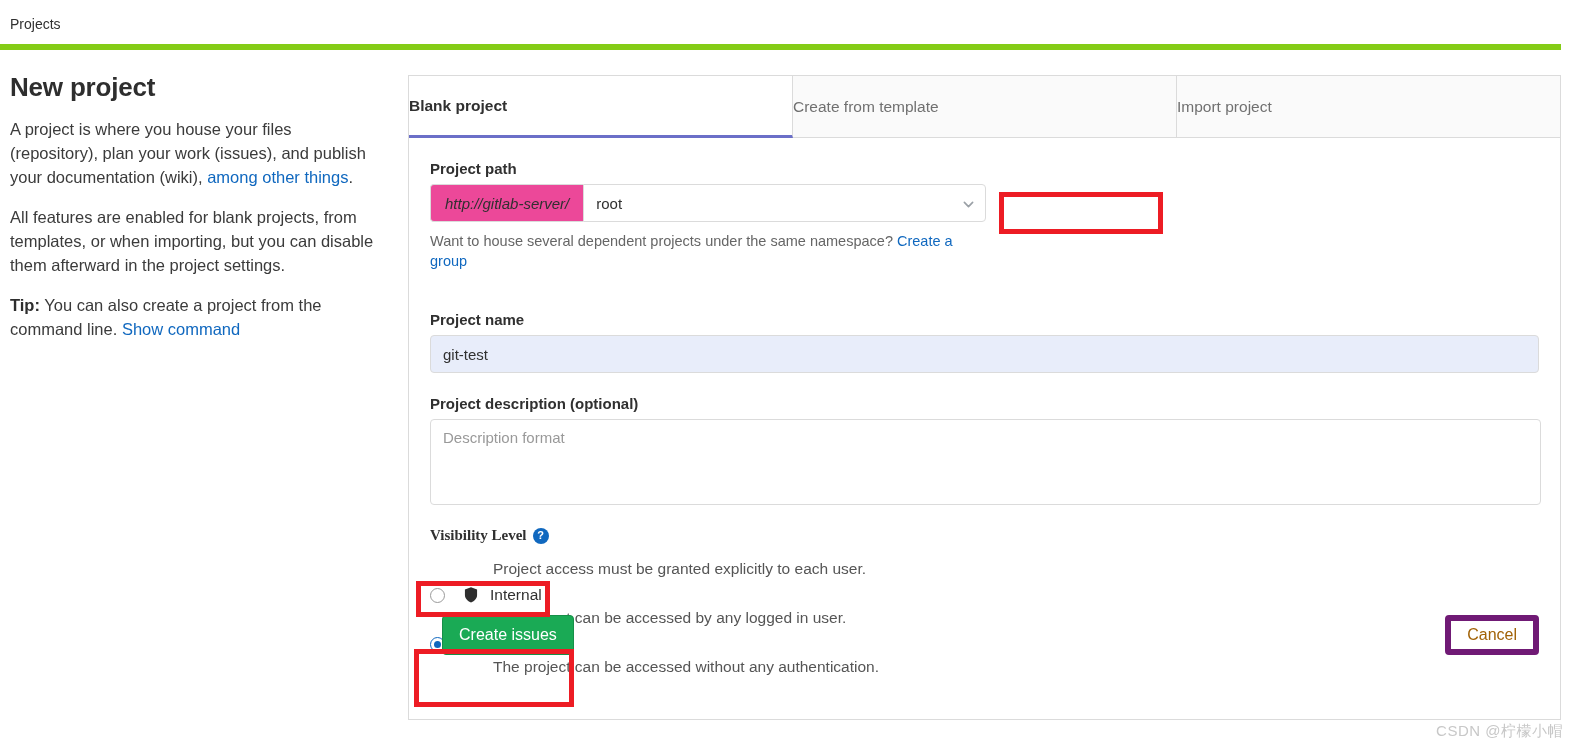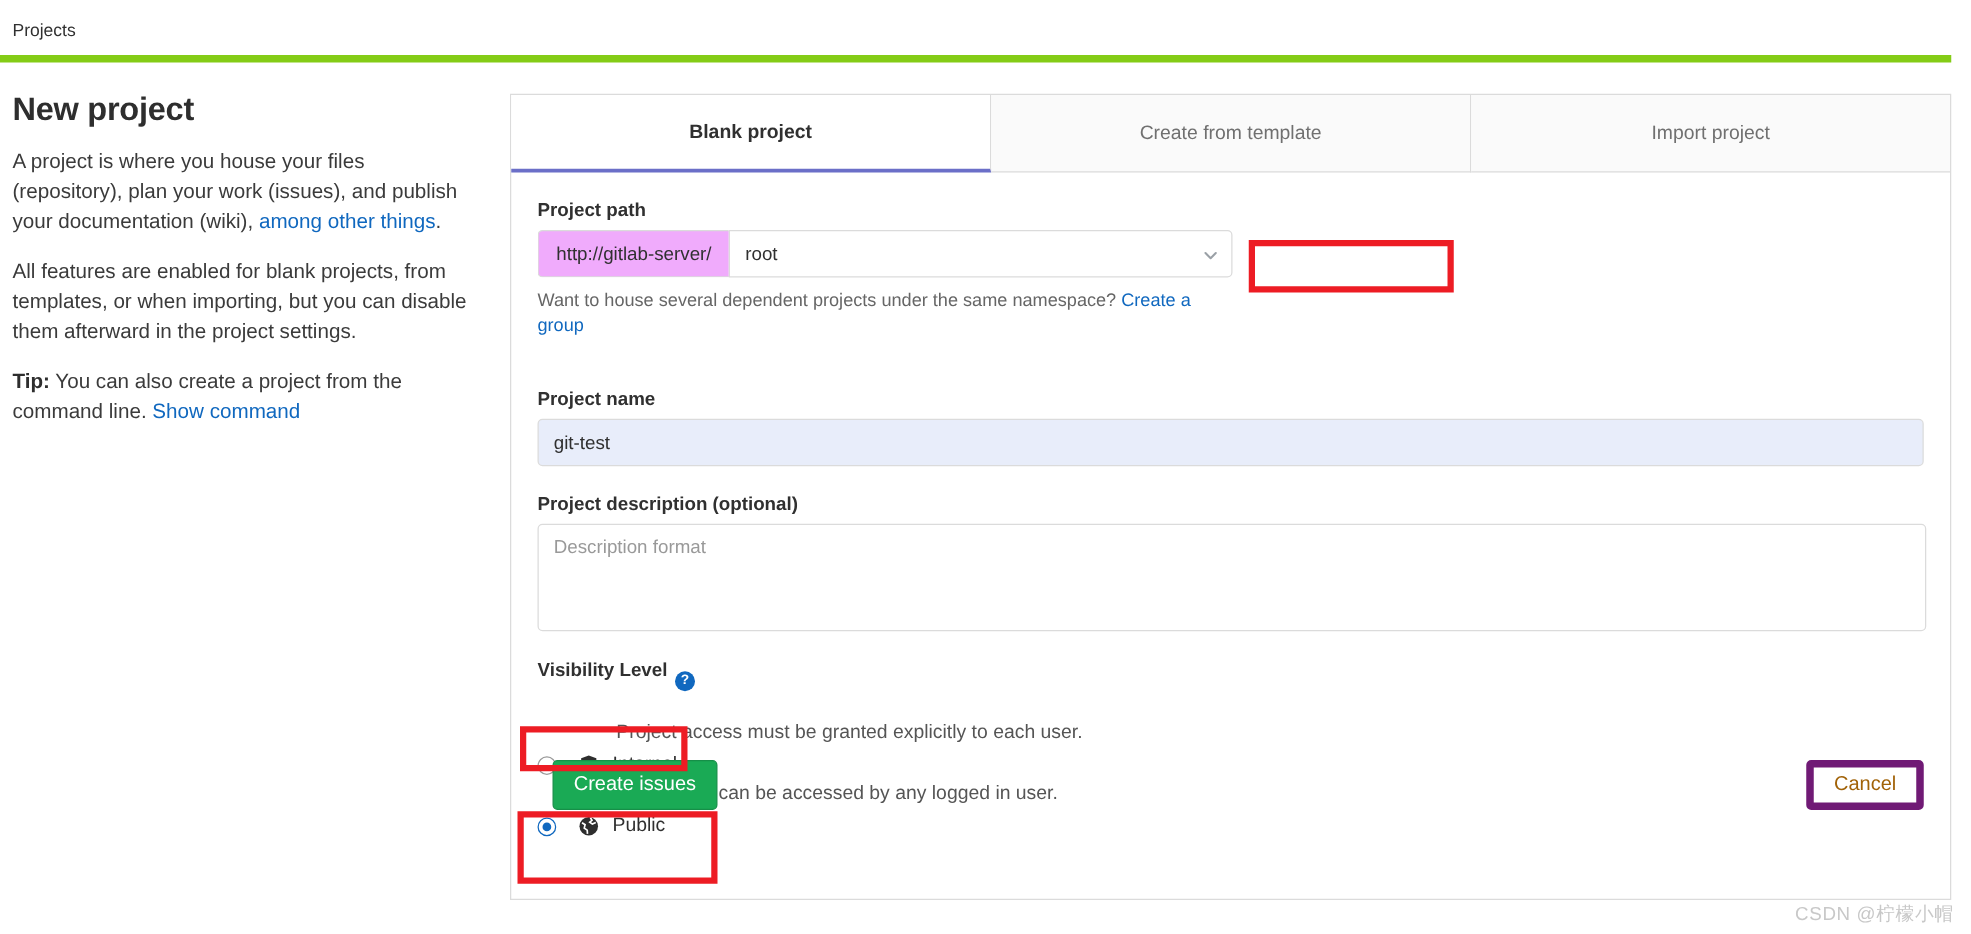--- a/index.html
+++ b/index.html
@@ -38,21 +38,21 @@
 
   
   .card {
     position: absolute; left: 408px; top: 75px;
     width: 1153px; height: 645px;
     background: #fff;
     border: 1px solid #dbdbdb;
   }
   .tabs { display: flex; height: 62px; }
   .tab {
-    flex: 1 1 0; display: flex; align-items: center; justify-content: center;
+    flex: 1 1 0; display: flex; align-items: center; 
     font-size: 15.5px; background: #fafafa; color: #707070;
     border-right: 1px solid #dbdbdb; border-bottom: 1px solid #dbdbdb;
     cursor: pointer;
   }
   .tab:last-child { border-right: none; }
   .tab.active {
     background: #fff; color: #303030; font-weight: bold;
     border-bottom: 3px solid #6b6fc8;
   }
 
@@ -62,22 +62,22 @@
     font-size: 15px; font-weight: bold; color: #303030;
     display: block; margin-bottom: 7px;
   }
   .row-two { display: flex; gap: 40px; flex-direction: column; }
   .col-path { width: 556px; }
   .col-name { flex: 1 1 auto; }
 
   .input-group { display: flex; height: 38px; }
   .input-prefix {
     display: flex; align-items: center; padding: 0 14px;
-    background: #f0abfc; border: 1px solid #dbdbdb; border-right: none;
-    border-radius: 4px 0 0 4px; font-size: 15px; color: #303030; white-space: nowrap;
+    background: #ec4899; border: 1px solid #dbdbdb; border-right: none;
+    border-radius: 4px 0 0 4px; font-size: 15px; color: #303030; white-space: nowrap; font-style: italic;
   }
   .select-wrap { position: relative; flex: 1 1 auto; }
   .select-box {
     width: 100%; height: 38px; display: flex; align-items: center;
     padding: 0 30px 0 12px; background: #fff;
     border: 1px solid #dbdbdb; border-radius: 0 4px 4px 0;
     font-size: 15px; color: #303030; cursor: pointer;
   }
   .chev {
     position: absolute; right: 12px; top: 50%; margin-top: -4px;
@@ -98,21 +98,21 @@
   .desc-block { margin-top: 22px; }
   .desc-area {
     width: 1111px; height: 86px; resize: none;
     border: 1px solid #dbdbdb; border-radius: 4px;
     padding: 9px 12px; font-size: 15px; color: #ef4444;
     font-family: "Liberation Sans", sans-serif; background: #fff;
   }
   .desc-area::placeholder { color: #999; }
 
   .vis-header { margin-top: 18px; display: flex; align-items: center; gap: 6px; }
-  .vis-header .field-label { margin-bottom: 16px; }
+  .vis-header .field-label { margin-bottom: 0; font-family: Liberation Serif, serif; }
   .help-icon {
     width: 16px; height: 16px; border-radius: 50%;
     background: #1068bf; color: #fff; font-size: 11px; font-weight: bold;
     display: inline-flex; align-items: center; justify-content: center;
     line-height: 1; cursor: pointer;
   }
 
   .vis-list { margin-top: 14px; }
   .vis-opt { position: relative; margin-bottom: 7px; }
   .vis-head { display: flex; align-items: center; }
@@ -252,20 +252,21 @@
         <div class="vis-opt">
           <div class="vis-head">
             <span class="radio checked"></span>
             <svg class="vis-icon" viewBox="0 0 16 16">
               <circle cx="8" cy="8" r="6.6" fill="#2e2e2e"></circle>
               <path d="M3.2 5.5 l2.2 1.4 -0.6 2.4 2.1 1.5 0.2 2.6" fill="none" stroke="#fff" stroke-width="1.2"></path>
               <path d="M9.2 2 l1.1 1.8 -1.6 1.3 1.9 1.4 2.4 -1.1" fill="none" stroke="#fff" stroke-width="1.2"></path>
             </svg>
             <span class="vis-name">Public</span>
           </div>
+          <div class="vis-desc">The project can be accessed without any authentication.</div>
         </div>
       </div>
 
       <div class="btn-row">
         <button class="btn-create">Create issues</button>
         <button class="btn-cancel">Cancel</button>
       </div>
 
     </div>
   </div>

